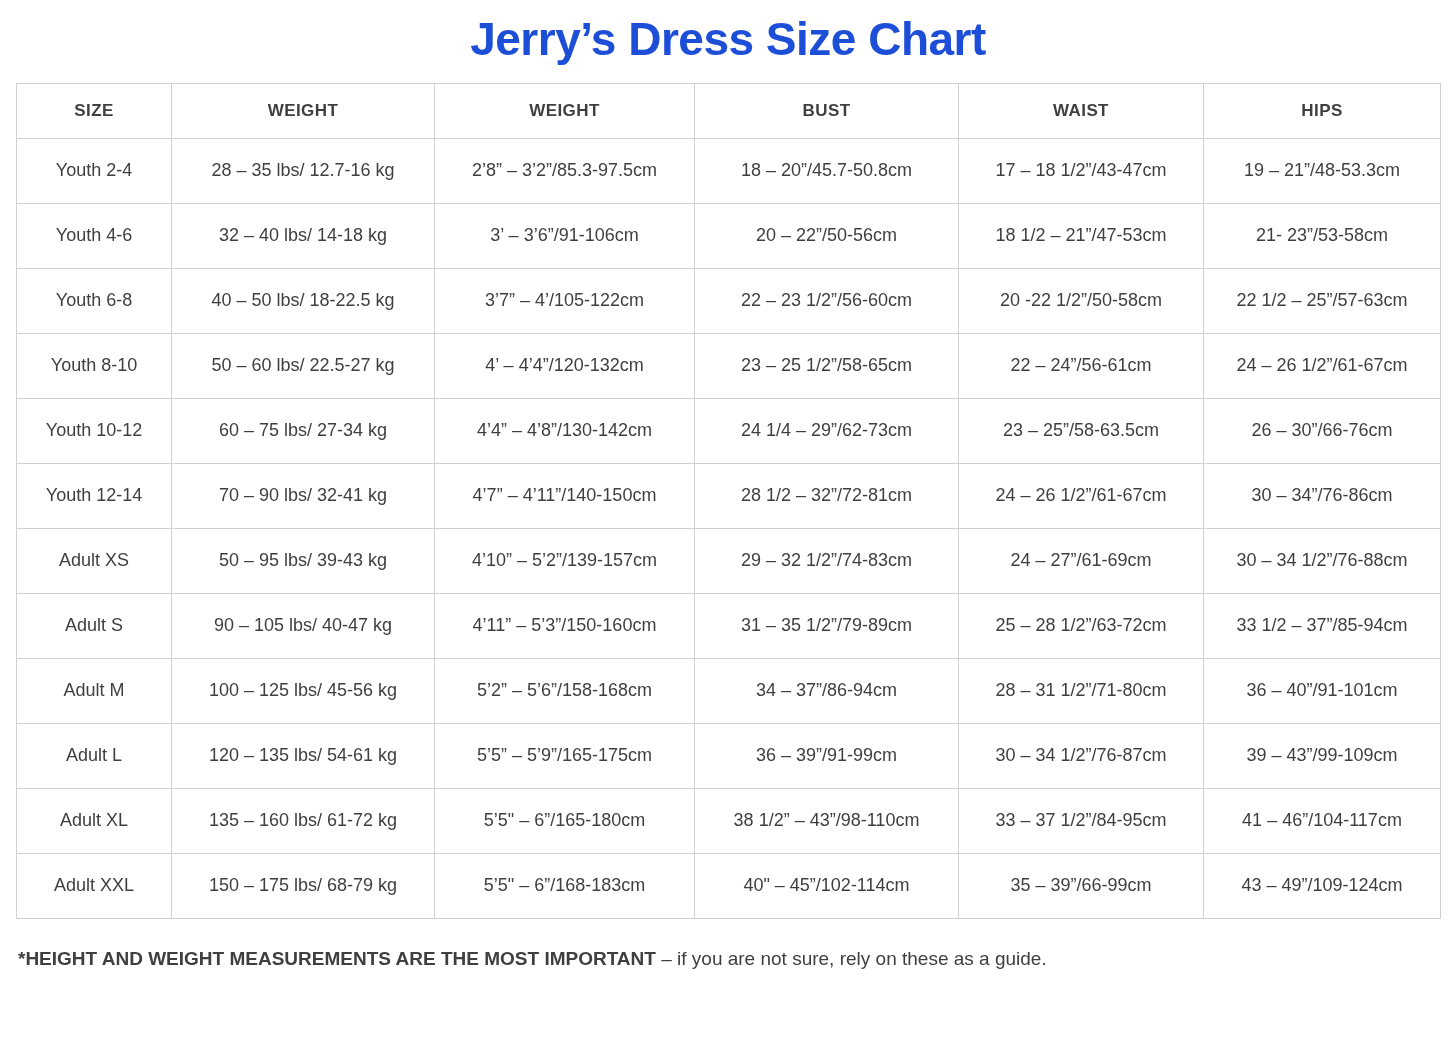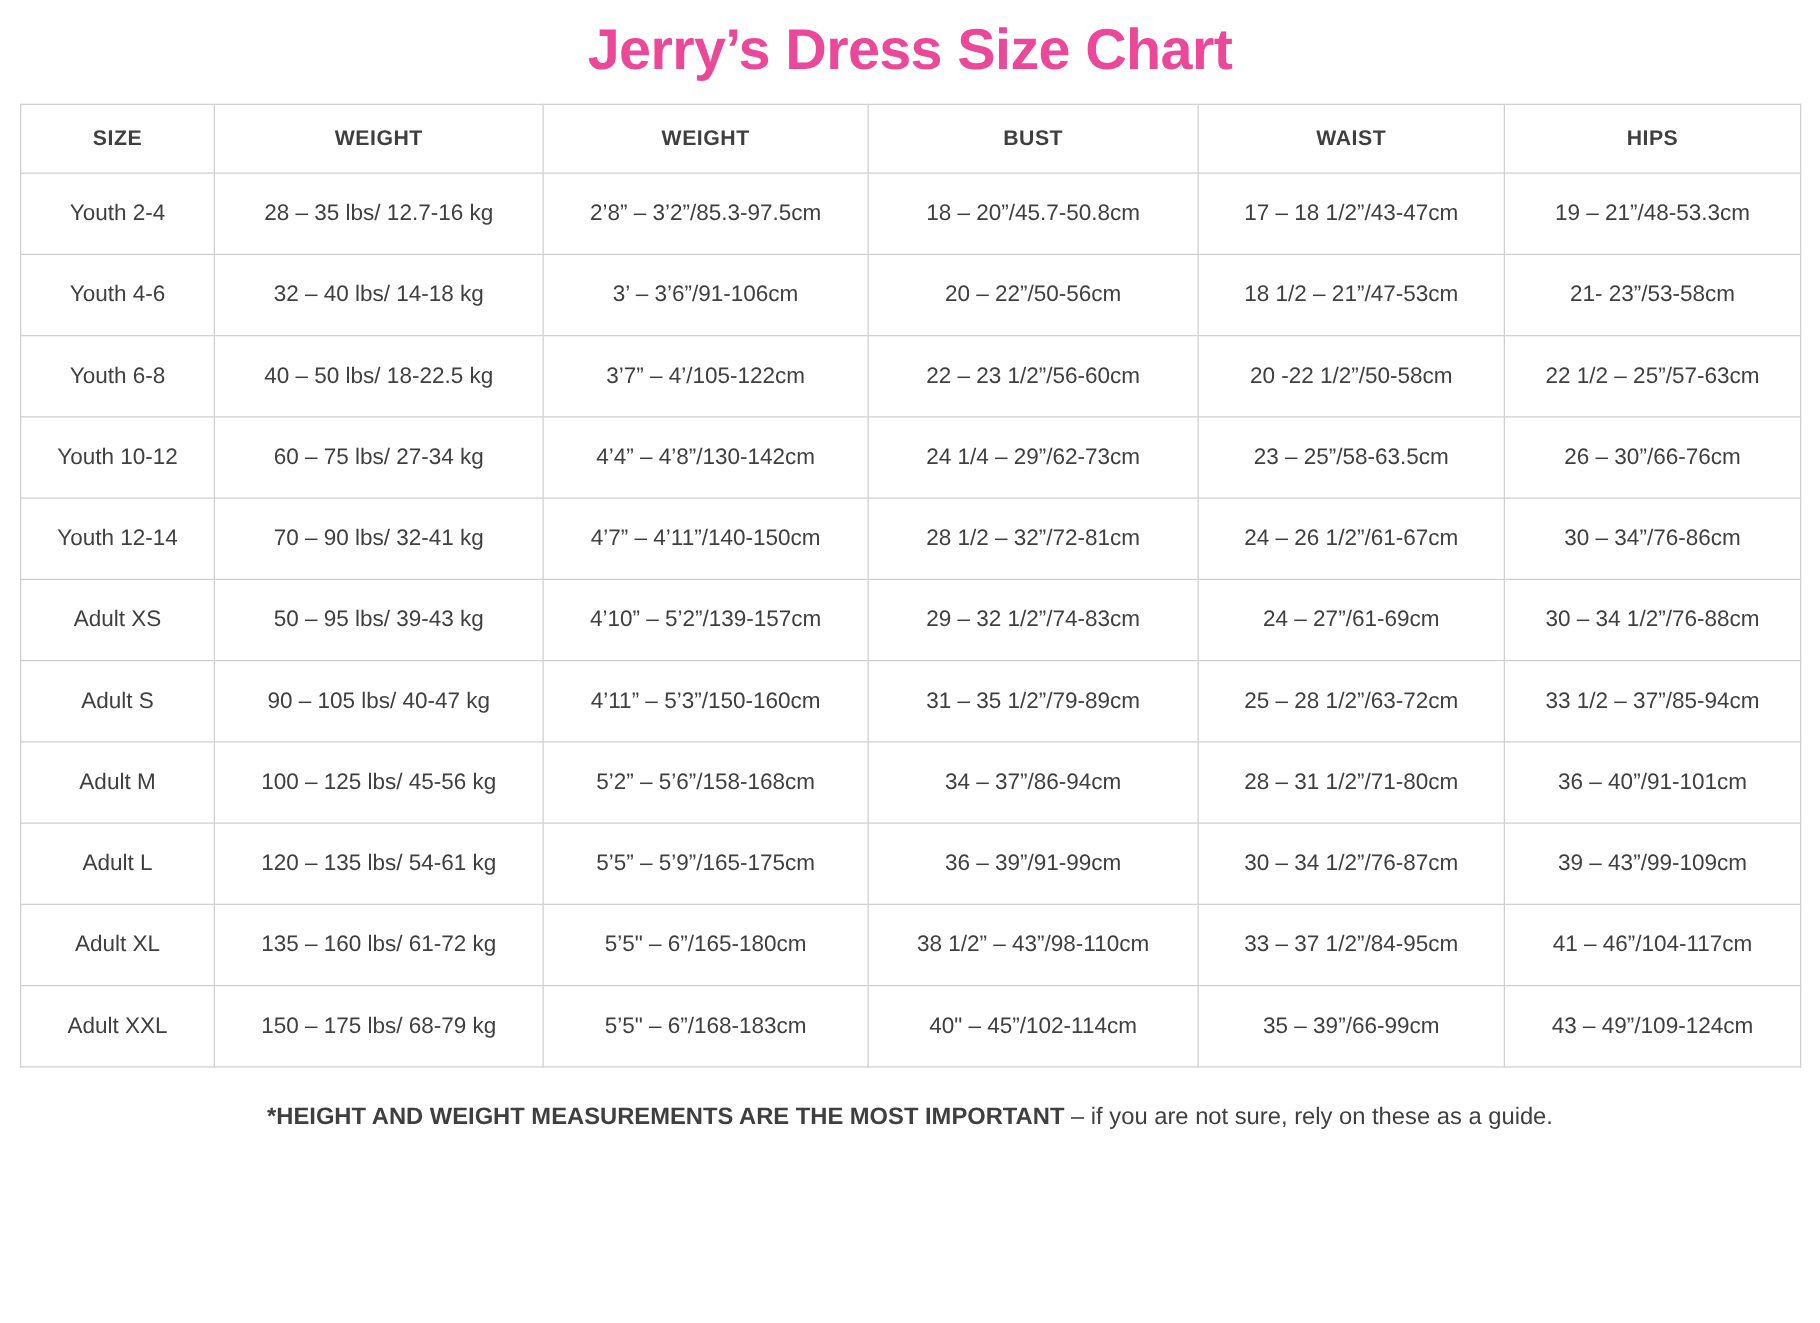--- a/index.html
+++ b/index.html
@@ -18,21 +18,21 @@
     width: 1456px;
     height: 1058px;
     position: relative;
     box-sizing: border-box;
     padding: 0 16px;
   }
   .title {
     text-align: center;
     font-size: 46px;
     font-weight: bold;
-    color: #ec4899;
+    color: #1d4ed8;
     letter-spacing: -0.5px;
     margin: 14px 0 18px 0;
     line-height: 1.1;
   }
   table.size-chart {
     width: 1424px;
     border-collapse: collapse;
     table-layout: fixed;
     margin: 0 auto;
   }
@@ -63,21 +63,20 @@
   col.c-waist  { width: 245px; }
   col.c-hips   { width: 237px; }
 
   .notes {
     margin: 26px 2px 0 2px;
   }
   .note {
     font-size: 19px;
     color: #3f3f3f;
     line-height: 1.45;
-    text-align: center;
   }
   .note.first {
     margin-bottom: 36px;
   }
   .note b {
     font-weight: bold;
   }
 </style>
 </head>
 <body>
@@ -124,20 +123,28 @@
       </tr>
       <tr>
         <td>Youth 6-8</td>
         <td>40 – 50 lbs/ 18-22.5 kg</td>
         <td>3’7” – 4’/105-122cm</td>
         <td>22 – 23 1/2”/56-60cm</td>
         <td>20 -22 1/2”/50-58cm</td>
         <td>22 1/2 – 25”/57-63cm</td>
       </tr>
       <tr>
+        <td>Youth 8-10</td>
+        <td>50 – 60 lbs/ 22.5-27 kg</td>
+        <td>4’ – 4’4”/120-132cm</td>
+        <td>23 – 25 1/2”/58-65cm</td>
+        <td>22 – 24”/56-61cm</td>
+        <td>24 – 26 1/2”/61-67cm</td>
+      </tr>
+      <tr>
         <td>Youth 10-12</td>
         <td>60 – 75 lbs/ 27-34 kg</td>
         <td>4’4” – 4’8”/130-142cm</td>
         <td>24 1/4 – 29”/62-73cm</td>
         <td>23 – 25”/58-63.5cm</td>
         <td>26 – 30”/66-76cm</td>
       </tr>
       <tr>
         <td>Youth 12-14</td>
         <td>70 – 90 lbs/ 32-41 kg</td>

